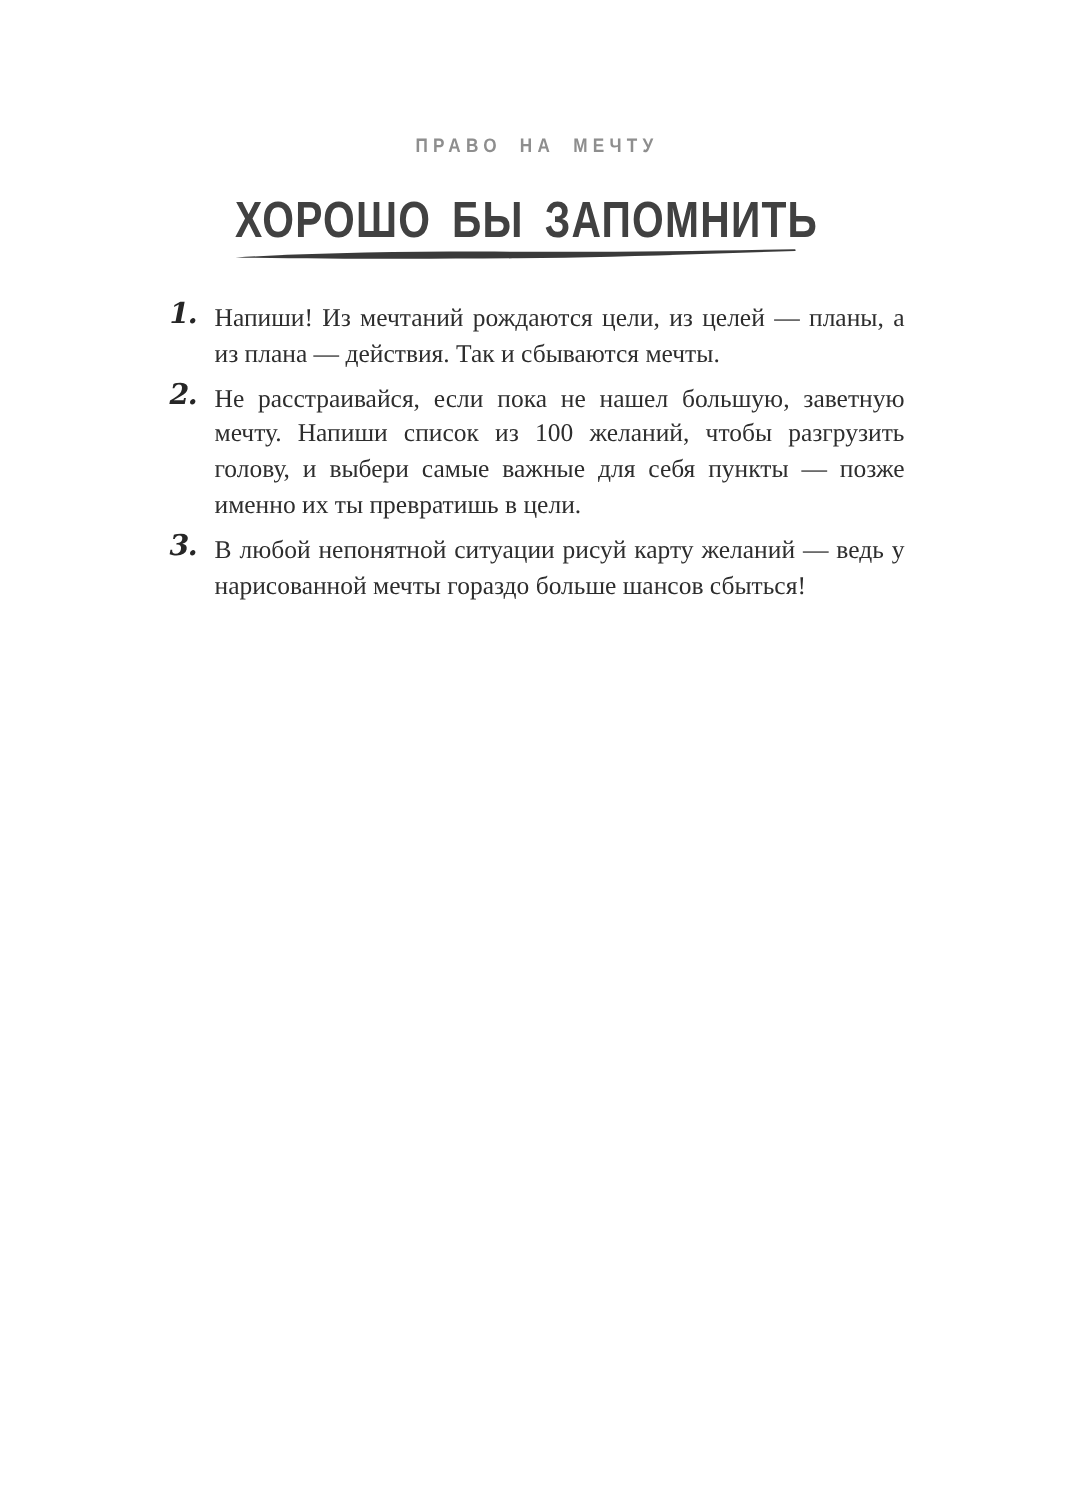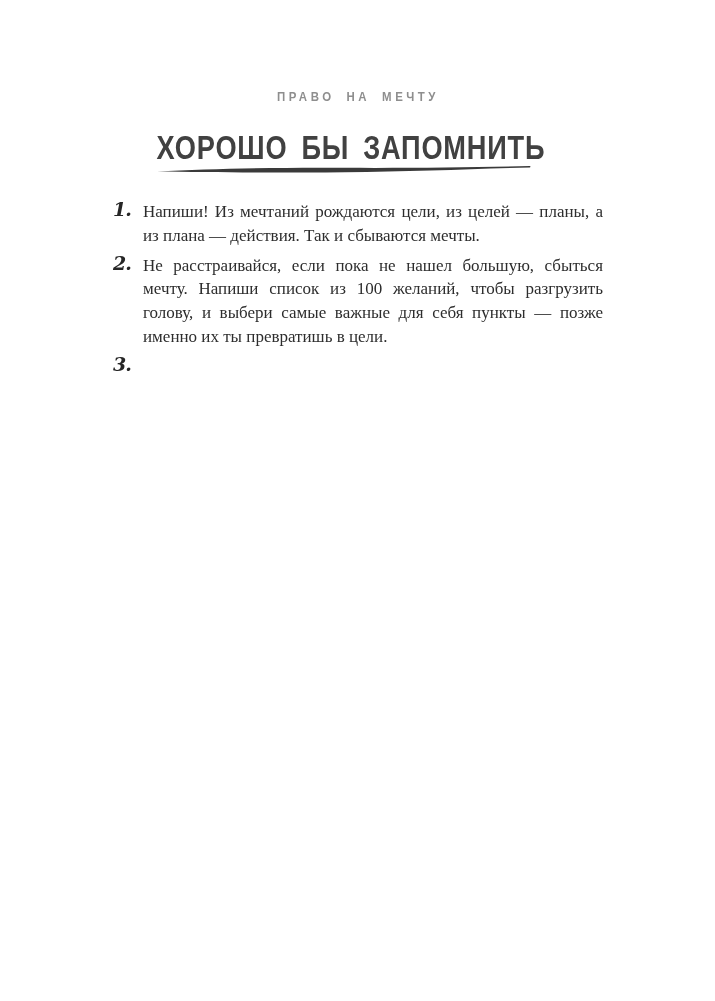--- a/index.html
+++ b/index.html
@@ -106,20 +106,21 @@
              C 120 9.8, 55 9.6, 2 8.6 Z" fill="#3a3a3a"></path>
   </svg>
 
   <ol class="points">
     <li>
       <span class="num">1.</span>
       <span class="txt">Напиши! Из мечтаний рождаются цели, из целей — планы, а из плана — действия. Так и сбываются мечты.</span>
     </li>
     <li>
       <span class="num">2.</span>
-      <span class="txt">Не расстраивайся, если пока не нашел большую, сбыться мечту. Напиши список из 100 желаний, чтобы разгрузить голову, и выбери самые важные для себя пункты — позже именно их ты превратишь в цели.</span>
+      <span class="txt">Не расстраивайся, если пока не нашел большую, заветную мечту. Напиши список из 100 желаний, чтобы разгрузить голову, и выбери самые важные для себя пункты — позже именно их ты превратишь в цели.</span>
     </li>
     <li>
       <span class="num">3.</span>
+      <span class="txt">В любой непонятной ситуации рисуй карту желаний — ведь у нарисованной мечты гораздо больше шансов сбыться!</span>
     </li>
   </ol>
 
 </div>
 
 </body></html>

